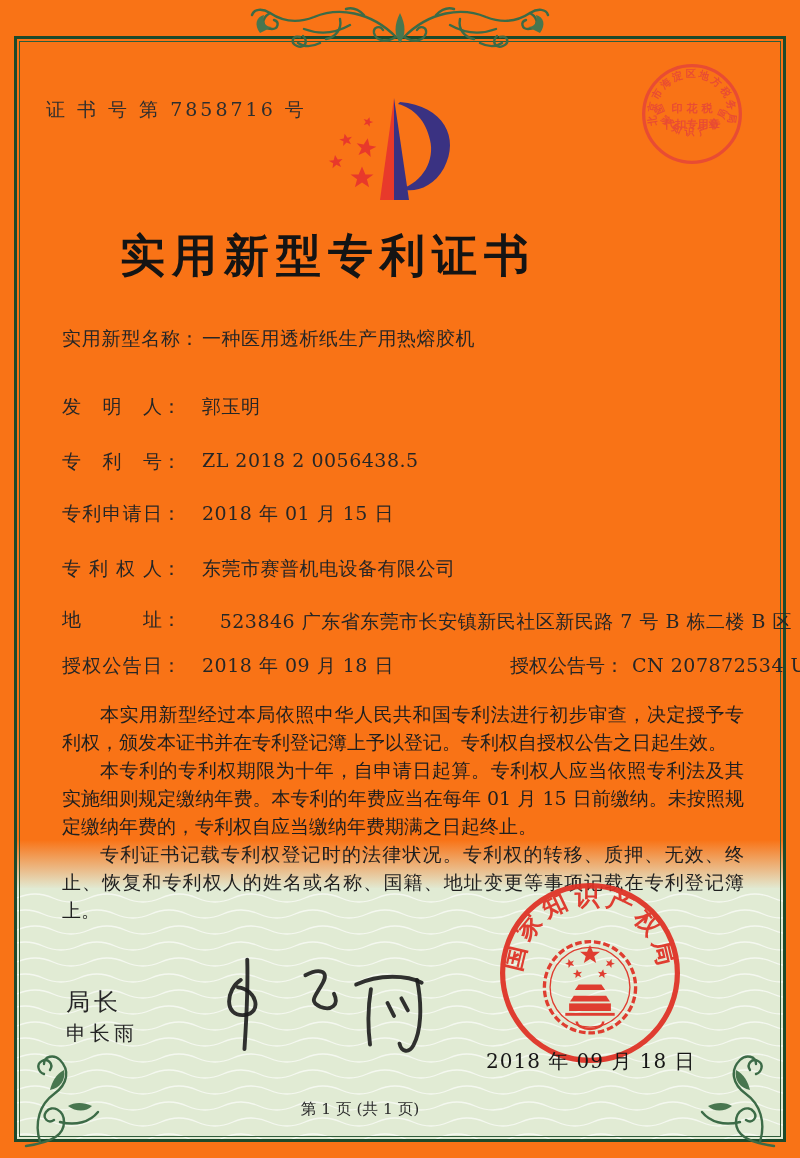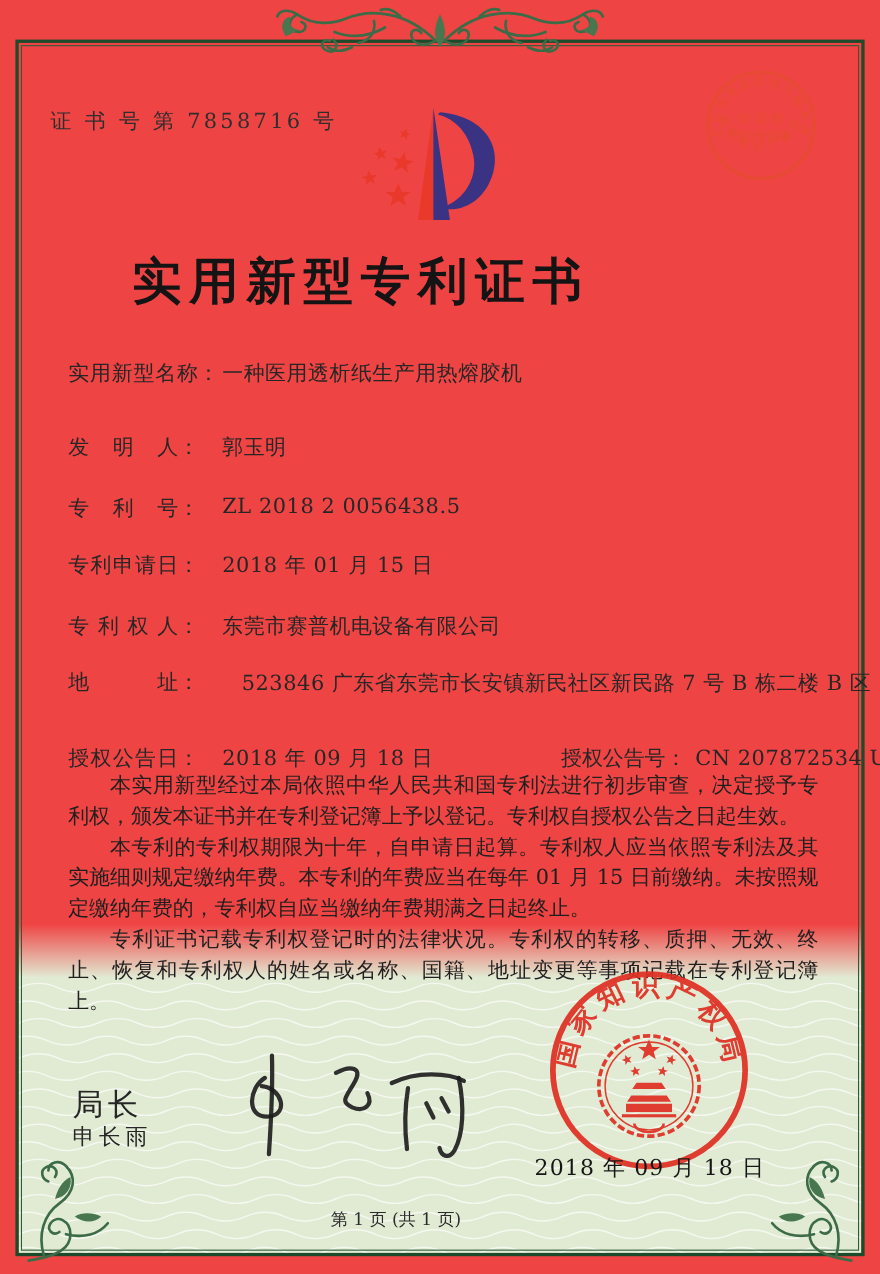--- a/index.html
+++ b/index.html
@@ -1,18 +1,18 @@
 <!DOCTYPE html>
 <html><head>
 <meta charset="utf-8">
 <style>
   html,body{margin:0;padding:0;background:#888;}
   .sheet{
     position:relative;width:800px;height:1158px;margin:0 auto;
-    background:#ef4444;overflow:hidden;
+    background:#f97316;overflow:hidden;
     font-family:"DejaVu Serif","Liberation Serif",serif;color:#262626;
   }
   
   .band{position:absolute;left:17px;right:17px;top:888px;bottom:18px;background:#e1ebd4;}
   .band-fade{position:absolute;left:17px;right:17px;top:840px;height:49px;
     background:linear-gradient(180deg,rgba(225,235,212,0),#e1ebd4);}
   .band svg{position:absolute;inset:0;width:100%;height:100%;}
   
   .frame-outer{position:absolute;left:14px;top:36px;right:14px;bottom:16px;
     border:3px solid #1c4a2b;}
@@ -35,21 +35,21 @@
   .fcolon{display:inline-block;vertical-align:top;}
   .fvalue{position:absolute;left:140px;top:0;white-space:nowrap;letter-spacing:.5px;}
   .fvalue.wrap{white-space:normal;width:590px;line-height:29px;text-align:right;}
   .grant2{position:absolute;left:448px;top:0;white-space:nowrap;}
   .grant2 .gv{margin-left:8px;letter-spacing:.5px;}
   
   .paras{position:absolute;left:62px;top:700px;width:682px;
     font-size:19px;line-height:28px;text-align:justify;color:#1f1f1f;}
   .paras p{margin:0;text-indent:2em;}
   
-  .sig-title{position:absolute;left:66px;top:986px;font-size:28px;letter-spacing:4px;}
+  .sig-title{position:absolute;left:66px;top:986px;font-size:24px;letter-spacing:4px;}
   .sig-name{position:absolute;left:66px;top:1020px;font-size:20px;letter-spacing:4px;}
   .signature{position:absolute;left:190px;top:948px;}
   .signature path{stroke:#1c1c1c;fill:none;stroke-width:4.2;stroke-linecap:round;stroke-linejoin:round;opacity:.9;}
   .seal{position:absolute;left:495px;top:878px;opacity:.93;}
   .seal text{fill:#df3024;font-weight:700;font-family:"DejaVu Serif","Liberation Serif",serif;}
   .seal-date{position:absolute;left:486px;top:1048px;font-size:20px;letter-spacing:1px;color:#161616;}
   .footer{position:absolute;left:0;top:1099px;width:720px;text-align:center;font-size:15.5px;color:#2b2b2b;}
 </style>
 </head>
 <body>
@@ -170,21 +170,21 @@
   </div>
   <div class="frow" style="top:556px">
     <span class="flabel">专利权人</span><span class="fcolon">：</span>
     <span class="fvalue">东莞市赛普机电设备有限公司</span>
   </div>
   <div class="frow" style="top:607px">
     <span class="flabel">地址</span><span class="fcolon">：</span>
     <span class="fvalue wrap">523846 广东省东莞市长安镇新民社区新民路 7 号 B 栋二楼 B 区</span>
   </div>
 
-  <div class="frow" style="top:676px;width:700px">
+  <div class="frow" style="top:653px;width:700px">
     <span class="flabel">授权公告日</span><span class="fcolon">：</span>
     <span class="fvalue">2018 年 09 月 18 日</span>
     <span class="grant2">
       <span>授权公告号</span><span>：</span><span class="gv">CN 207872534 U</span>
     </span>
   </div>
 
   <div class="paras">
     <p>本实用新型经过本局依照中华人民共和国专利法进行初步审查，决定授予专利权，颁发本证书并在专利登记簿上予以登记。专利权自授权公告之日起生效。</p>
     <p>本专利的专利权期限为十年，自申请日起算。专利权人应当依照专利法及其实施细则规定缴纳年费。本专利的年费应当在每年 01 月 15 日前缴纳。未按照规定缴纳年费的，专利权自应当缴纳年费期满之日起终止。</p>

